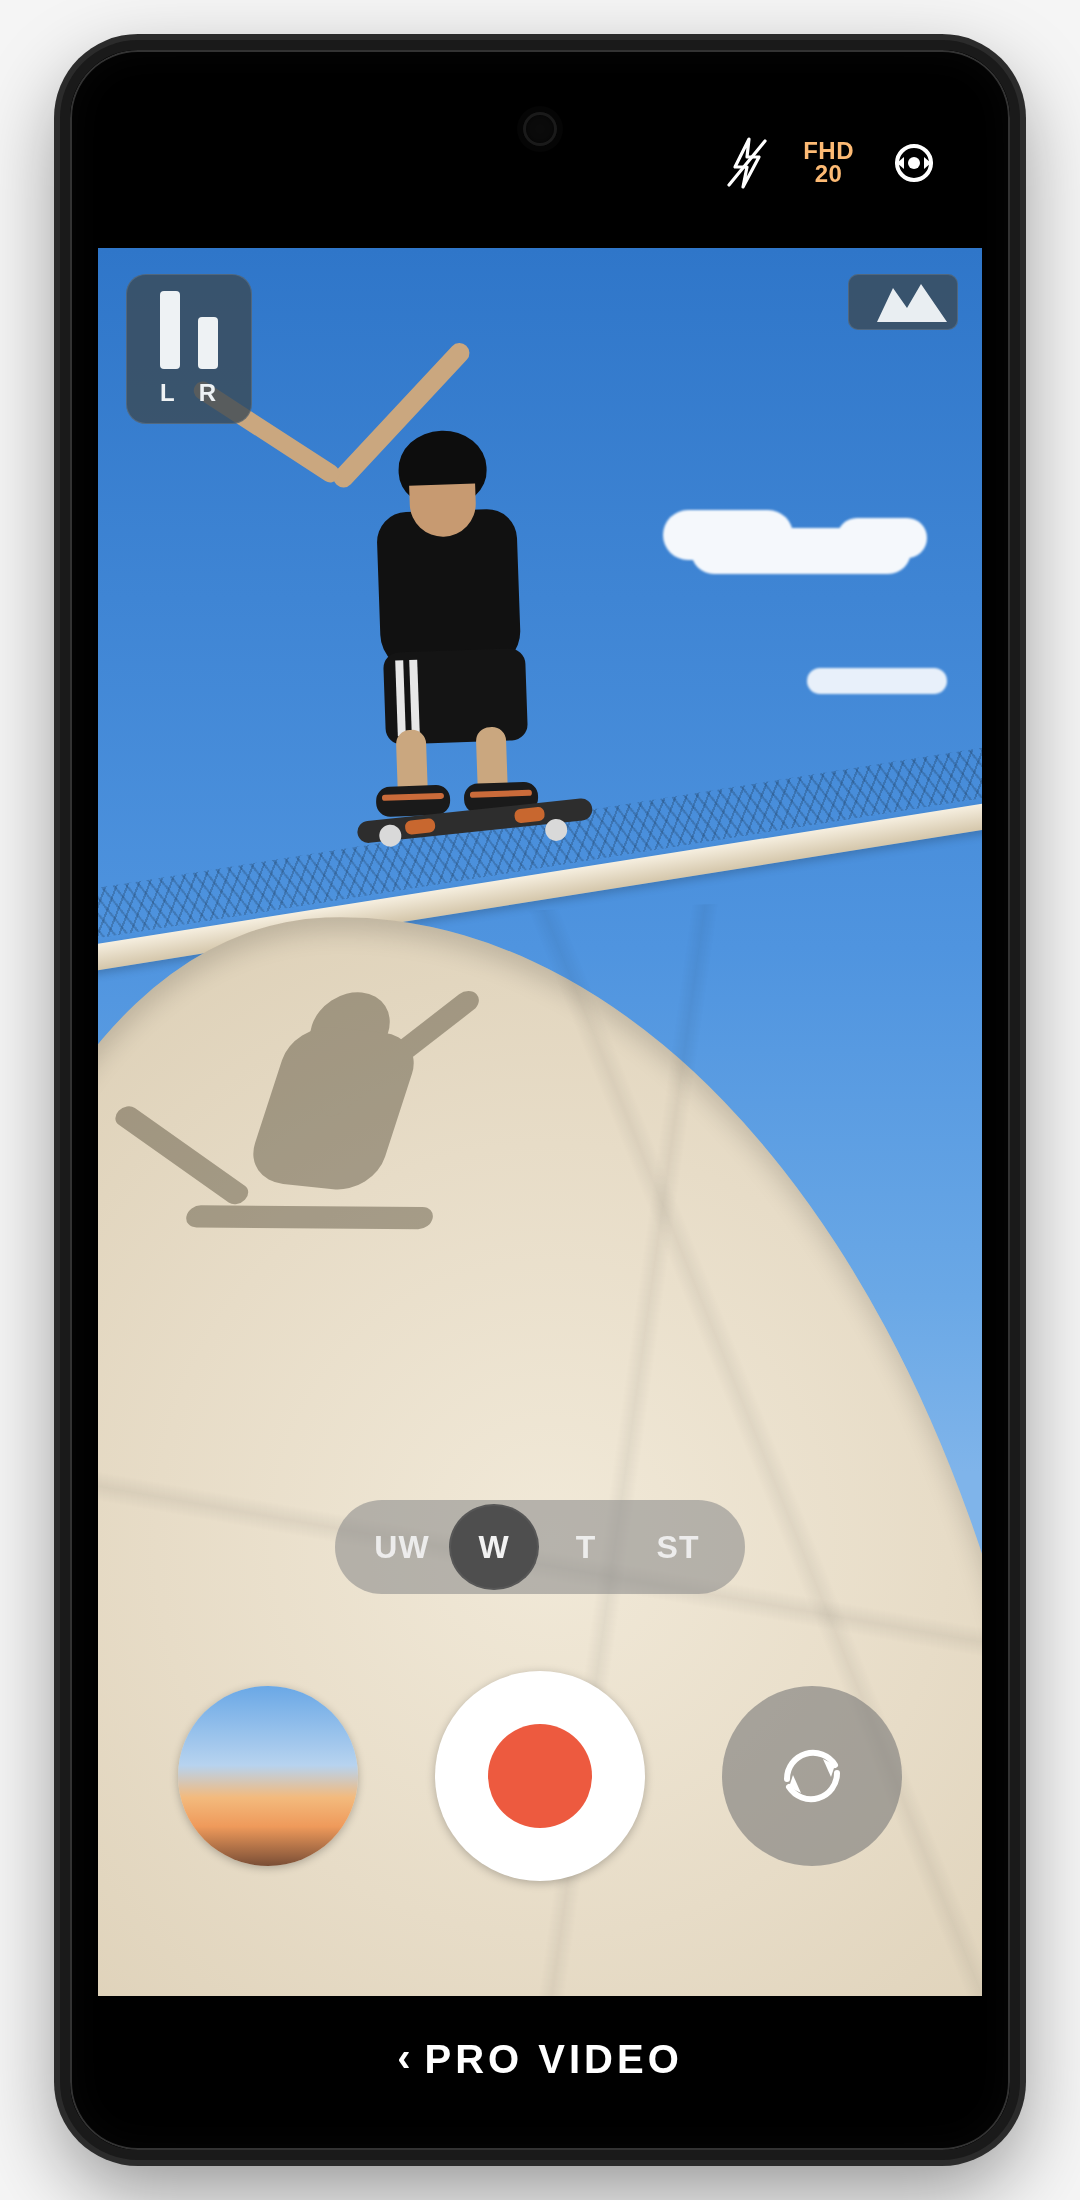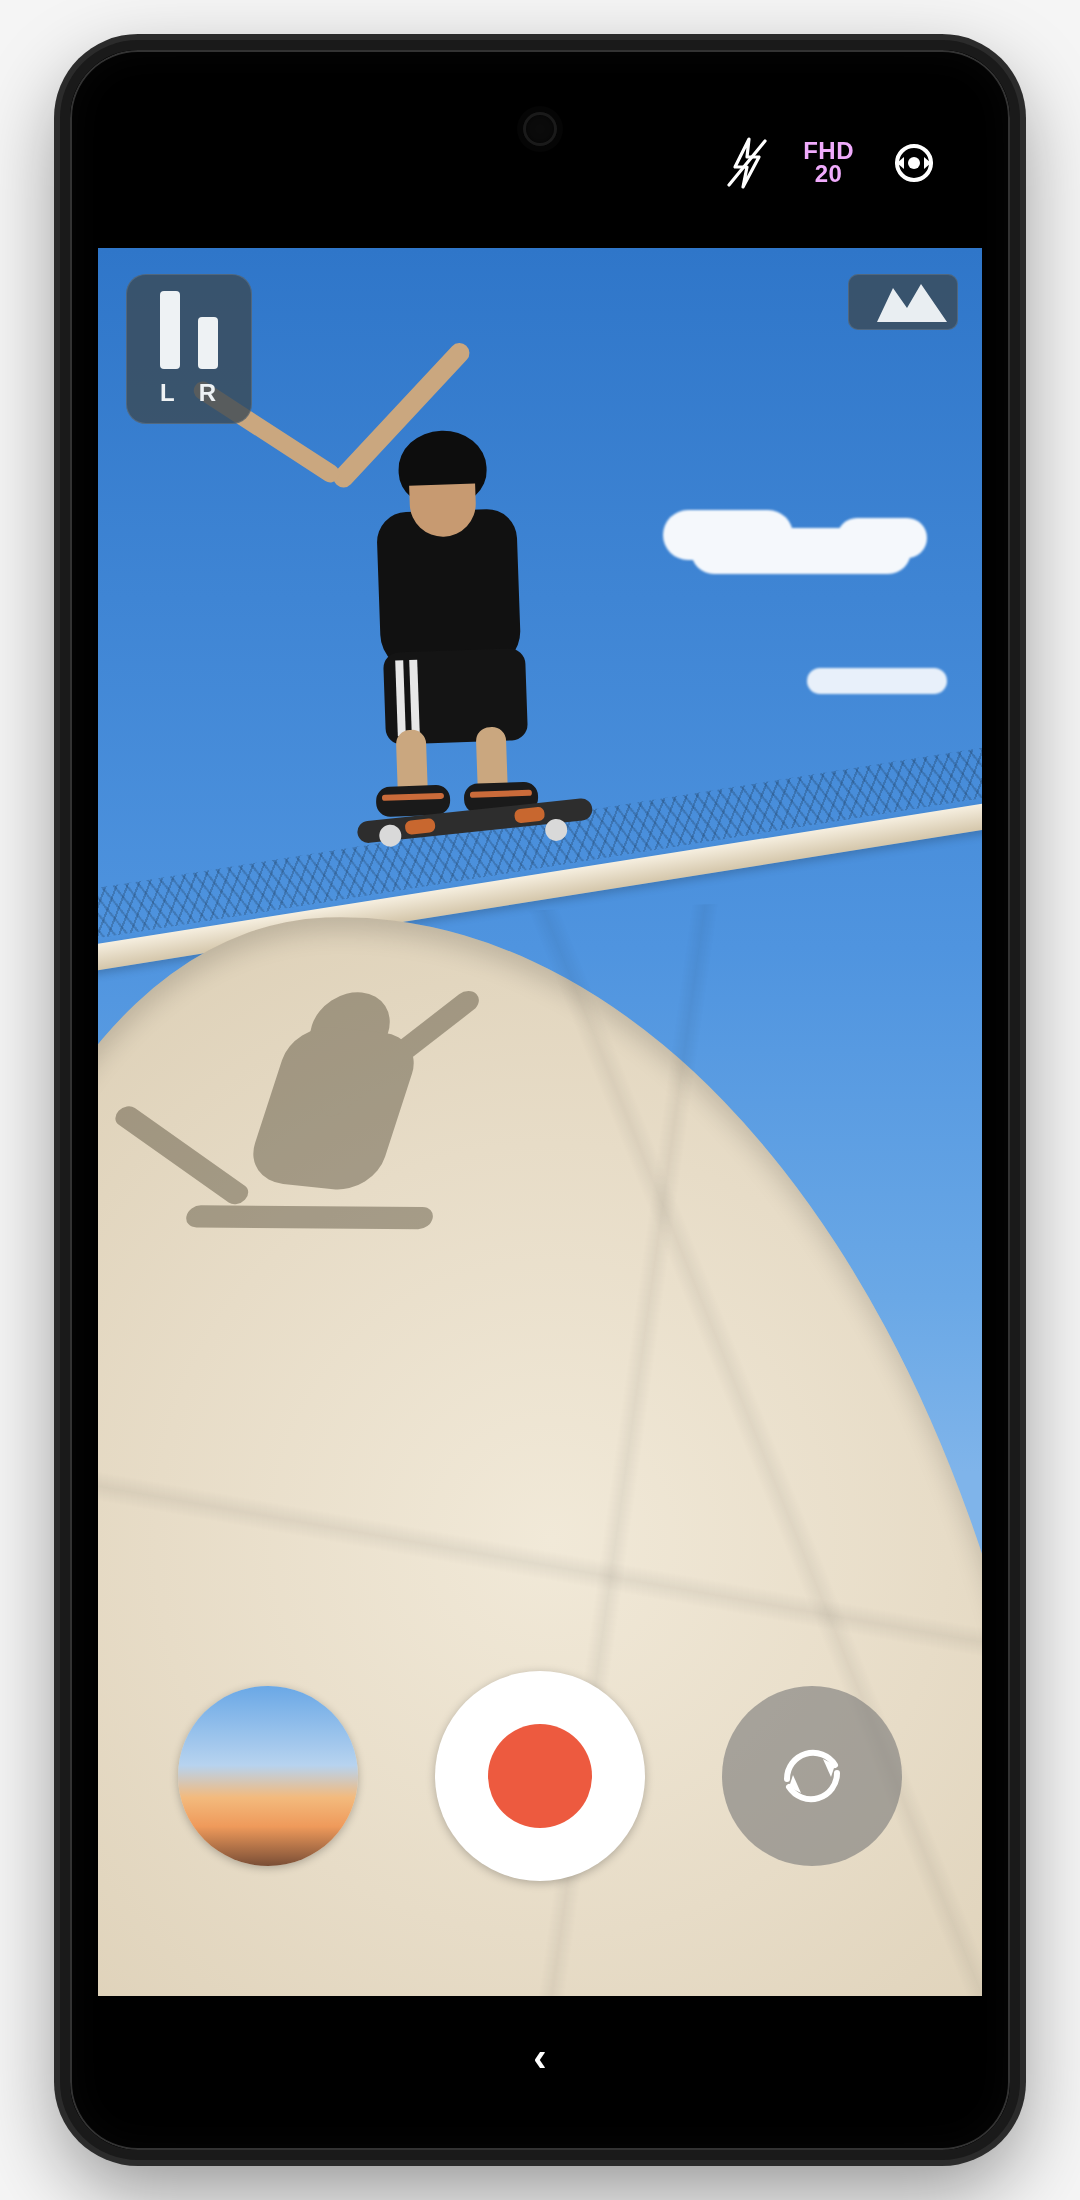--- a/index.html
+++ b/index.html
@@ -47,21 +47,21 @@
     background: #0b0b0b;
     border-radius: 50%;
     box-shadow: inset 0 0 0 3px #1a1a1a, inset 0 0 10px #000, 0 0 0 6px rgba(255,255,255,.02);
   }
 
   
   .statusbar {
     position: absolute; left:0; right:0; top:0; height:170px;
     display:flex; align-items:center; justify-content:flex-end;
     padding: 0 42px 0 0; gap: 34px;
-    color:#f0abfc;
+    color:#fdba74;
   }
   .statusbar .flash-icon svg,
   .statusbar .motion-icon svg{ display:block; }
   .fhd-badge{ text-align:center; font-weight:800; letter-spacing:.5px; line-height:.95; font-size:24px;}
   .fhd-badge .line2{font-size:24px;}
 
   
   .viewfinder{
     position:absolute; left:0; right:0;
     top:170px; bottom:126px;
@@ -331,34 +331,41 @@
         </div>
       </div>
 
       <div class="histo touch">
         <svg width="88" height="40" viewBox="0 0 88 40">
           <polygon points="0,40 18,40 34,6 48,26 62,2 88,40" fill="#e9eef2"></polygon>
         </svg>
       </div>
 
 
+      <div class="lens-pill">
+        <div class="lens touch">UW</div>
+        <div class="lens active touch">W</div>
+        <div class="lens touch">T</div>
+        <div class="lens touch">ST</div>
+      </div>
 
       <div class="bottom-row">
         <div class="thumb touch"></div>
         <div class="record touch"></div>
         <div class="switch touch">
           <svg width="86" height="86" viewBox="0 0 86 86">
             <path d="M18 46 A26 26 0 0 1 66 32" stroke="#fff" stroke-width="6" fill="none" stroke-linecap="round"></path>
             <polygon points="66,32 54,26 62,44" fill="#fff"></polygon>
             <path d="M68 40 A26 26 0 0 1 20 54" stroke="#fff" stroke-width="6" fill="none" stroke-linecap="round"></path>
             <polygon points="20,54 32,60 24,42" fill="#fff"></polygon>
           </svg>
         </div>
       </div>
     </div>
 
     <div class="bottombar touch">
       <span class="chev">‹</span>
+      <span class="label">PRO VIDEO</span>
     </div>
 
     <div class="punch"></div>
   </div>
 </div>
 
 </body></html>

